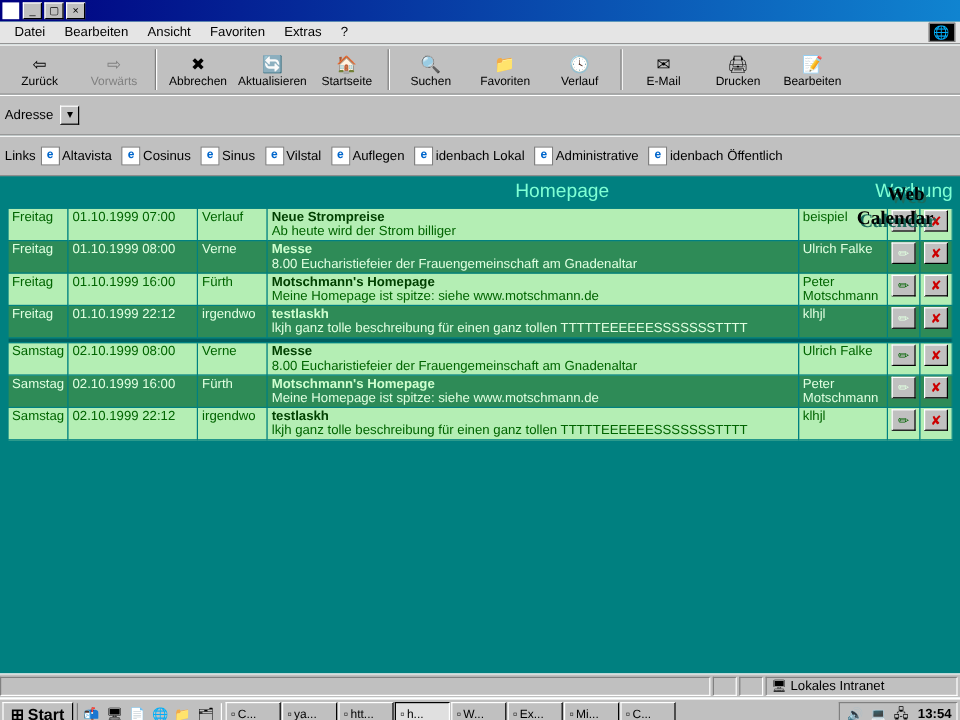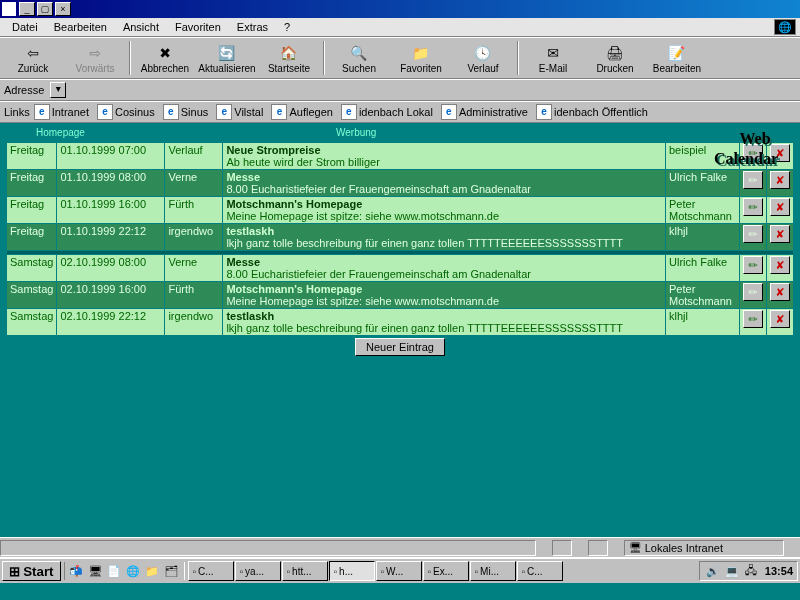--- a/index.html
+++ b/index.html
@@ -10,50 +10,50 @@
 .titlebar .winbtns { display: flex; gap: 2px; }
 .titlebar .winbtns button { width: 16px; height: 14px; background: #c0c0c0; border: 1px solid #fff; border-right-color: #000; border-bottom-color: #000; font-size: 9px; line-height: 10px; }
 .menubar { background: #e5e5e5; height: 19px; display: flex; align-items: center; padding: 0 4px; border-bottom: 1px solid #808080; }
 .menubar span { padding: 2px 8px; cursor: default; }
 .menubar .ielogo { margin-left: auto; width: 22px; height: 16px; background: #000; border: 1px solid #808080; display:flex; align-items:center; justify-content:center; }
 .toolbar { background: #c0c0c0; height: 42px; display: flex; align-items: center; border-top: 1px solid #fff; border-bottom: 1px solid #808080; padding: 0 2px; }
 .tbtn { width: 62px; height: 40px; display: flex; flex-direction: column; align-items: center; justify-content: center; font-size: 10px; cursor: default; }
 .tbtn .ticon { width: 20px; height: 20px; display: flex; align-items: center; justify-content: center; font-size: 14px; }
 .tbtn.disabled { color: #808080; }
 .tsep { width: 2px; height: 34px; border-left: 1px solid #808080; border-right: 1px solid #fff; margin: 0 3px; }
-.addrbar, .linksbar { background: #c0c0c0; height: 22px; display: flex; align-items: center; border-top: 1px solid #fff; border-bottom: 1px solid #808080; padding: 4px 4px; font-size: 11px; }
+.addrbar, .linksbar { background: #c0c0c0; height: 22px; display: flex; align-items: center; border-top: 1px solid #fff; border-bottom: 1px solid #808080; padding: 16px 4px; font-size: 11px; }
 .addrbar .lbl, .linksbar .lbl { margin-right: 4px; }
 .addrbar input { flex: 1; height: 18px; border: 1px solid #808080; border-right-color: #fff; border-bottom-color: #fff; background: #fff; font-size: 11px; padding: 0 16px 0 2px; }
 .addrbar .go { width: 16px; height: 16px; margin-left: 2px; background: #c0c0c0; border: 1px solid #fff; border-right-color:#000; border-bottom-color:#000; text-align:center; font-size:10px; }
 .linksbar .lnk { display: flex; align-items: center; margin-right: 8px; cursor: default; }
 .linksbar .lnk::before { content: "e"; display: inline-block; width: 14px; height: 14px; background: #fff; color: #0066cc; font-weight: bold; font-size: 10px; text-align: center; line-height: 14px; margin-right: 2px; border: 1px solid #808080; }
 .content { background: #008080; height: 414px; overflow: auto; padding: 4px 6px; position: relative; }
 .pagetitle { font-family: "Courier New", monospace; font-size: 28px; font-weight: bold; color: #7fffd4; letter-spacing: 4px; padding: 6px 0 2px 110px; }
 .logo { position: absolute; right: 22px; top: 6px; font-family: "Comic Sans MS", cursive; font-size: 16px; font-weight: bold; color: #000; text-shadow: 2px 2px 0 #1a6b5c; line-height: 20px; text-align: center; }
 .logo div:last-child { margin-left: -18px; }
-.navrow { display: flex; color: #7fffd4; font-size: 10px; padding: 0 0 4px 30px; }
+.navrow { display: flex; color: #7fffd4; font-size: 16px; padding: 0 0 4px 30px; justify-content: flex-end; }
 .navrow .hp { width: 300px; }
 .caltable { width: 100%; border-collapse: collapse; font-size: 11px; }
 .caltable td { border: 1px solid #008080; padding: 1px 3px; vertical-align: top; color: #006400; }
 .r0 { background: #b4eeb4; }
 .r1 { background: #2e8b57; color: #fff !important; }
 .r1 td { color: #e0ffe0; }
 .caltable .day { width: 50px; margin-left: 28px; }
 .caltable .dt { width: 108px; white-space: nowrap; }
 .caltable .loc { width: 58px; }
 .caltable .desc b { color: #004000; }
 .r1 .desc b { color: #cfffcf; }
 .caltable .owner { width: 74px; }
 .caltable .act { width: 22px; text-align: center; }
 .actbtn { width: 20px; height: 18px; background: #c0c0c0; border: 1px solid #fff; border-right-color: #000; border-bottom-color: #000; display: inline-flex; align-items:center; justify-content:center; font-size:11px; }
 .sep-row td { height: 4px; background: #006060; padding: 0; }
 .newbtn-row { text-align: center; padding: 2px; }
 .newbtn { background: #c0c0c0; border: 1px solid #fff; border-right-color: #000; border-bottom-color: #000; padding: 2px 10px; font-size: 11px; }
 .statusbar { background: #c0c0c0; height: 20px; display: flex; align-items: center; border-top: 1px solid #fff; font-size: 11px; }
-.statusbar .cell { border: 1px solid #808080; border-right-color: #fff; border-bottom-color: #fff; height: 16px; padding: 0 4px; display: flex; align-items: center; margin-right: 16px; }
+.statusbar .cell { border: 1px solid #808080; border-right-color: #fff; border-bottom-color: #fff; height: 16px; padding: 0 4px; display: flex; align-items: center; margin-right: 2px; }
 .statusbar .cell.big { flex: 1; }
 .statusbar .zone::before { content: "🖥"; margin-right: 3px; font-size: 10px; }
 .taskbar { background: #c0c0c0; height: 26px; display: flex; align-items: center; border-top: 2px solid #fff; padding: 0 2px; font-size: 11px; }
 .startbtn { background: #c0c0c0; border: 1px solid #fff; border-right-color:#000; border-bottom-color:#000; padding: 1px 6px; font-weight: bold; display:flex; align-items:center; gap:3px; height:20px; }
 .qlaunch, .tasks, .tray { display: flex; align-items: center; gap: 1px; margin-left: 3px; }
 .qlaunch { border-left: 1px solid #808080; border-right: 1px solid #fff; padding: 0 3px; }
 .qicon { width: 18px; height: 18px; display:flex; align-items:center; justify-content:center; font-size:11px; }
 .taskbtn { background: #c0c0c0; border: 1px solid #fff; border-right-color:#000; border-bottom-color:#000; height: 20px; padding: 0 4px; width: 46px; white-space:nowrap; overflow:hidden; display:flex; align-items:center; gap:2px; font-size:10px; }
 .taskbtn.active { border: 1px solid #000; border-right-color:#fff; border-bottom-color:#fff; background:#e0e0e0; }
 .tray { margin-left: auto; border: 1px solid #808080; border-right-color:#fff; border-bottom-color:#fff; padding: 0 4px; height:20px; }
@@ -131,21 +131,21 @@
     </div>
 </div>
 
 <div class="addrbar">
   <span class="lbl">Adresse</span>
   <span class="go">▾</span>
 </div>
 
 <div class="linksbar">
   <span class="lbl">Links</span>
-  <span class="lnk">Intranet</span>
+  <span class="lnk">Altavista</span>
   <span class="lnk">Cosinus</span>
   <span class="lnk">Sinus</span>
   <span class="lnk">Vilstal</span>
   <span class="lnk">Auflegen</span>
   <span class="lnk">idenbach Lokal</span>
   <span class="lnk">Administrative</span>
   <span class="lnk">idenbach Öffentlich</span>
 </div>
 
 <div class="content">
@@ -220,23 +220,20 @@
           <td class="day">Samstag</td>
           <td class="dt">02.10.1999 22:12</td>
           <td class="loc">irgendwo</td>
           <td class="desc"><b>testlaskh</b><br>lkjh ganz tolle beschreibung für einen ganz tollen TTTTTEEEEEESSSSSSSTTTT</td>
           <td class="owner">klhjl</td>
           <td class="act"><span class="actbtn">✏</span></td>
           <td class="act"><span class="actbtn" style="color:#c00">✘</span></td>
         </tr>
       </tbody>
   </table>
-  <div class="newbtn-row">
-    <button class="newbtn">Neuer Eintrag</button>
-  </div>
 </div>
 
 <div class="statusbar">
   <div class="cell big"></div>
   <div class="cell" style="width:20px"></div>
   <div class="cell" style="width:20px"></div>
   <div class="cell zone" style="width:160px">
       <span>Lokales Intranet</span>
     </div>
 </div>

